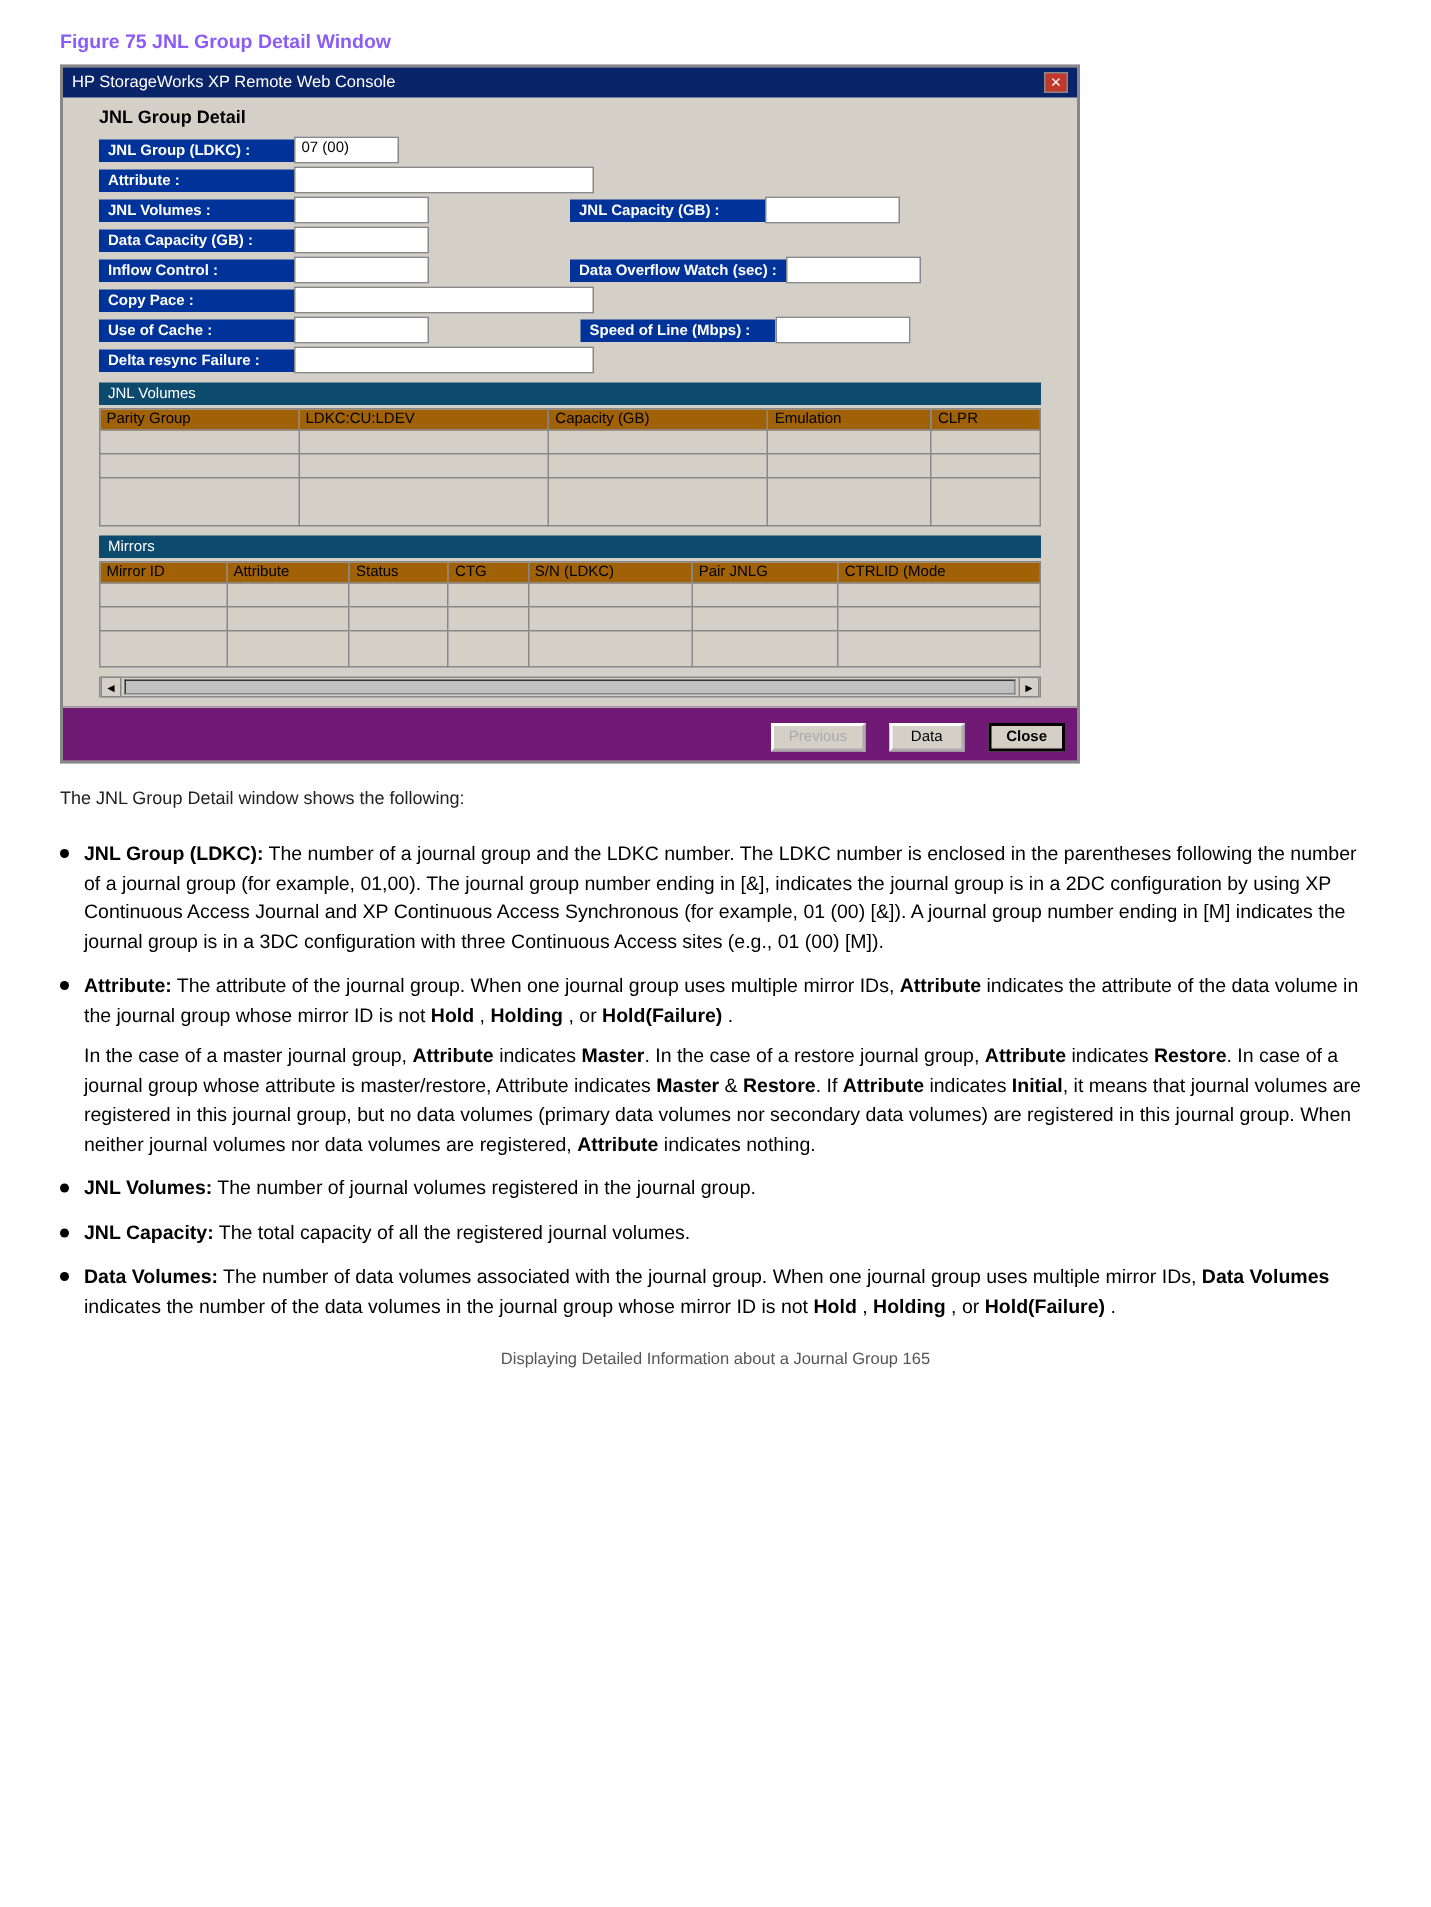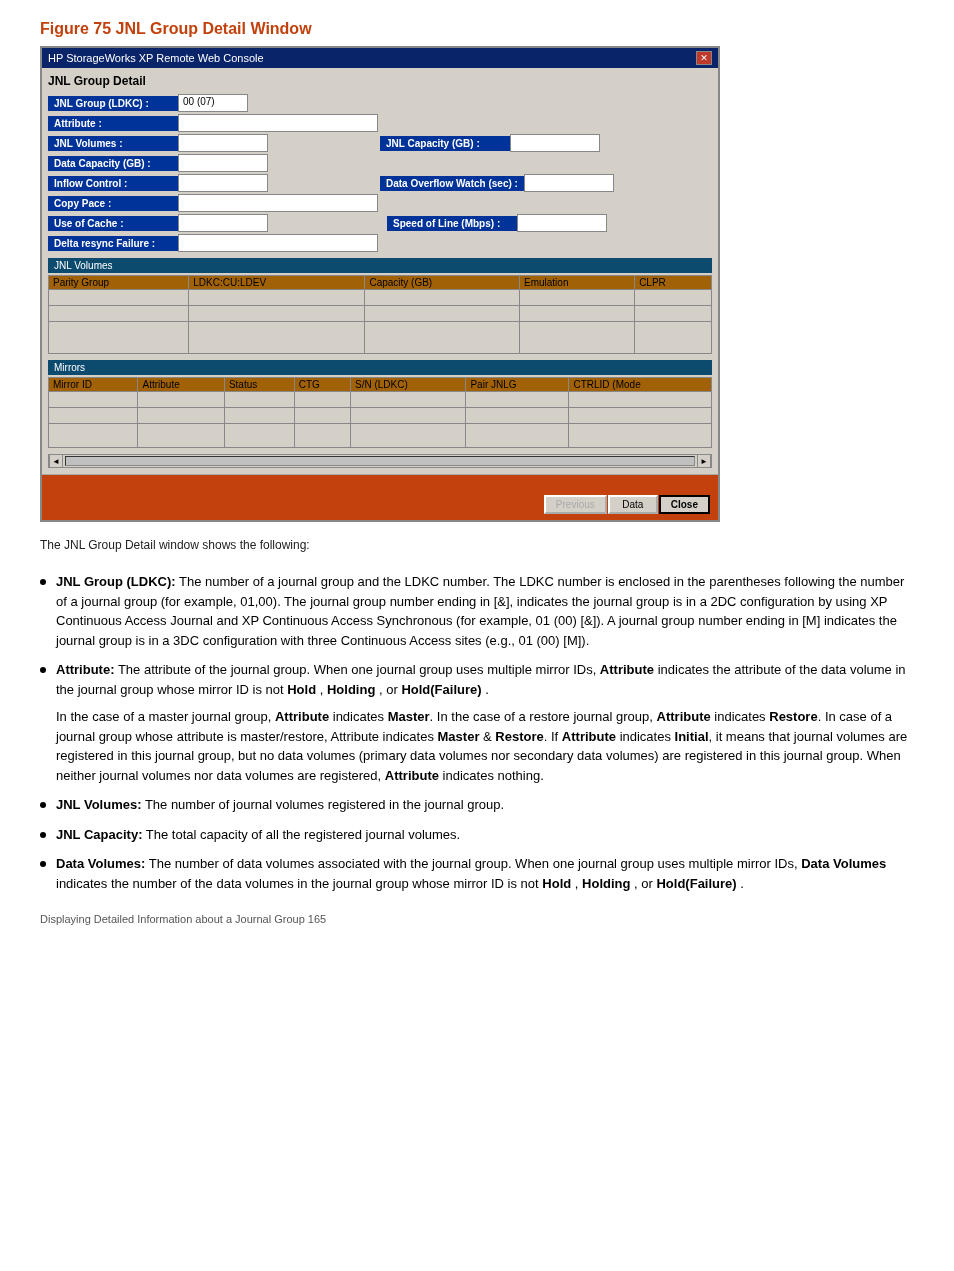--- a/index.html
+++ b/index.html
@@ -6,22 +6,22 @@
     body {
       font-family: Arial, sans-serif;
       font-size: 13px;
       background: #fff;
       color: #000;
       padding: 20px 40px;
       width: 954px;
     }
 
     .figure-title {
-      color: #c2410c;
-      font-size: 16px;
+      color: #8b5cf6;
+      font-size: 13px;
       font-weight: bold;
       margin-bottom: 8px;
     }
 
     .window-container {
       border: 2px solid #888;
       background: #d4d0c8;
       width: 680px;
       margin-bottom: 16px;
       font-size: 11px;
@@ -45,21 +45,21 @@
       width: 16px;
       height: 14px;
       font-size: 9px;
       display: flex;
       align-items: center;
       justify-content: center;
       cursor: pointer;
     }
 
     .window-body {
-      padding: 6px 6px;
+      padding: 6px 24px;
     }
 
     .section-title {
       font-weight: bold;
       font-size: 12px;
       margin-bottom: 6px;
       color: #000;
     }
 
     .field-label {
@@ -161,23 +161,23 @@
       display: flex;
       align-items: center;
       justify-content: center;
       font-size: 8px;
       cursor: pointer;
     }
 
     .window-footer {
       display: flex;
       justify-content: flex-end;
-      gap: 1px;
-      padding: 20px 8px 6px;
-      background: #c2410c;
+      gap: 16px;
+      padding: 10px 8px 6px;
+      background: #701a75;
       border-top: 1px solid #aaa;
     }
 
     .win-btn {
       background: #d4d0c8;
       border: 2px outset #fff;
       padding: 2px 10px;
       font-size: 10px;
       cursor: pointer;
       min-width: 50px;
@@ -226,21 +226,21 @@
 
     .bullet-content {
       flex: 1;
     }
 
     .bold { font-weight: bold; }
 
     .page-footer {
       font-size: 11px;
       color: #555;
-      text-align: left;
+      text-align: center;
       margin-top: 20px;
     }
 
     .sub-para {
       margin-top: 8px;
       font-size: 13px;
       line-height: 1.5;
     }
   </style>
 </head>
@@ -254,21 +254,21 @@
     <span>HP StorageWorks XP Remote Web Console</span>
     <div class="titlebar-close">✕</div>
   </div>
 
   <div class="window-body">
 
     <div class="section-title">JNL Group Detail</div>
 
     <div class="jnl-group-row" style="margin-bottom:2px;">
       <span class="field-label">JNL Group (LDKC) :</span>
-      <span class="field-value" style="min-width:70px;">00 (07)</span>
+      <span class="field-value" style="min-width:70px;">07 (00)</span>
     </div>
 
     <div class="jnl-group-row" style="margin-bottom:2px;">
       <span class="field-label">Attribute :</span>
       <span class="field-value" style="min-width:200px;"></span>
     </div>
 
     <div class="row-pair" style="margin-bottom:2px;">
       <div class="half">
         <span class="field-label">JNL Volumes :</span>

